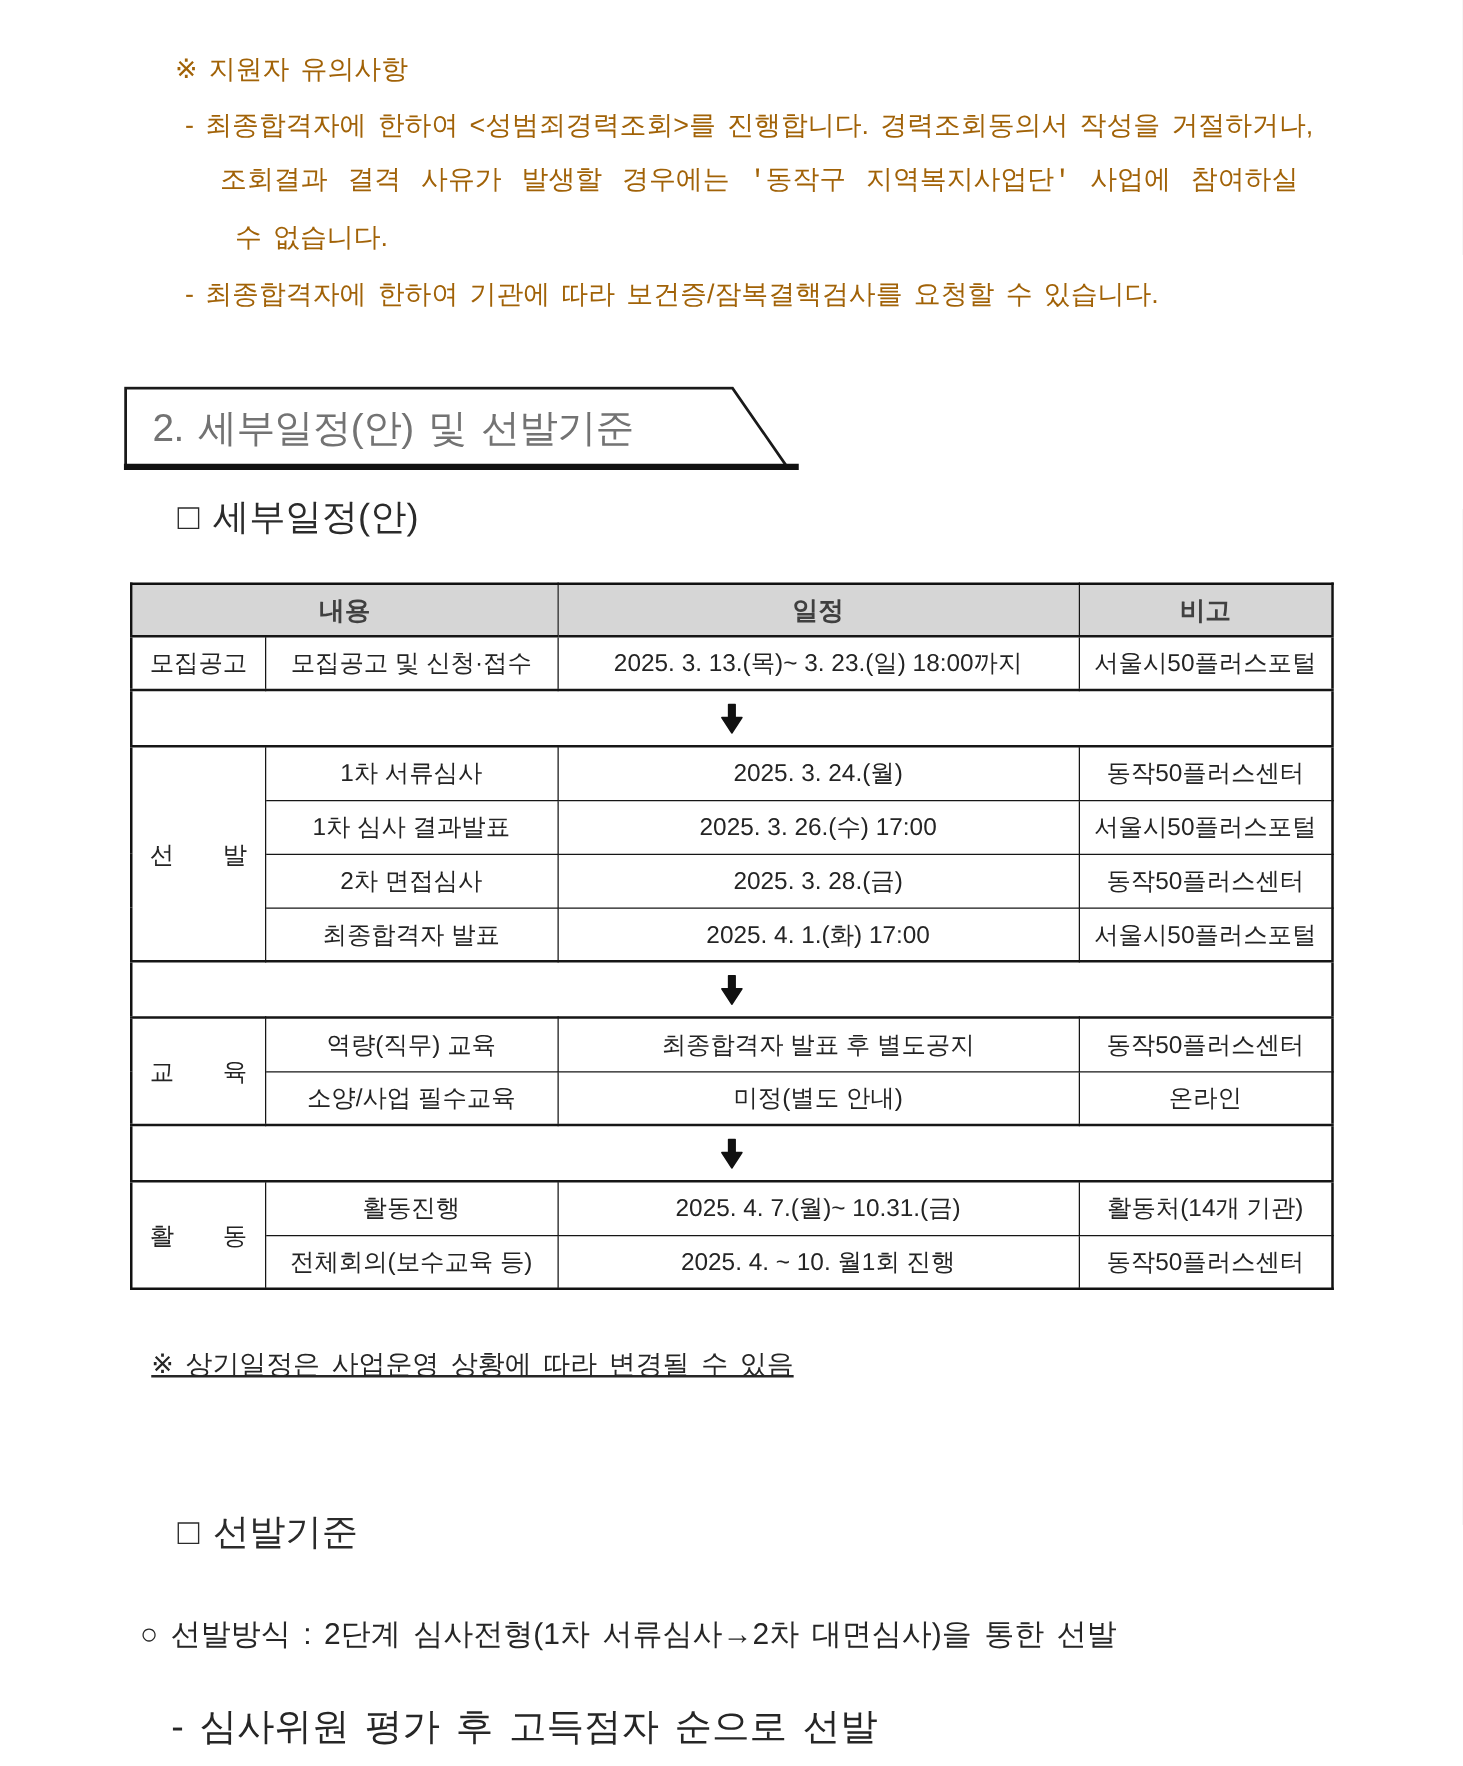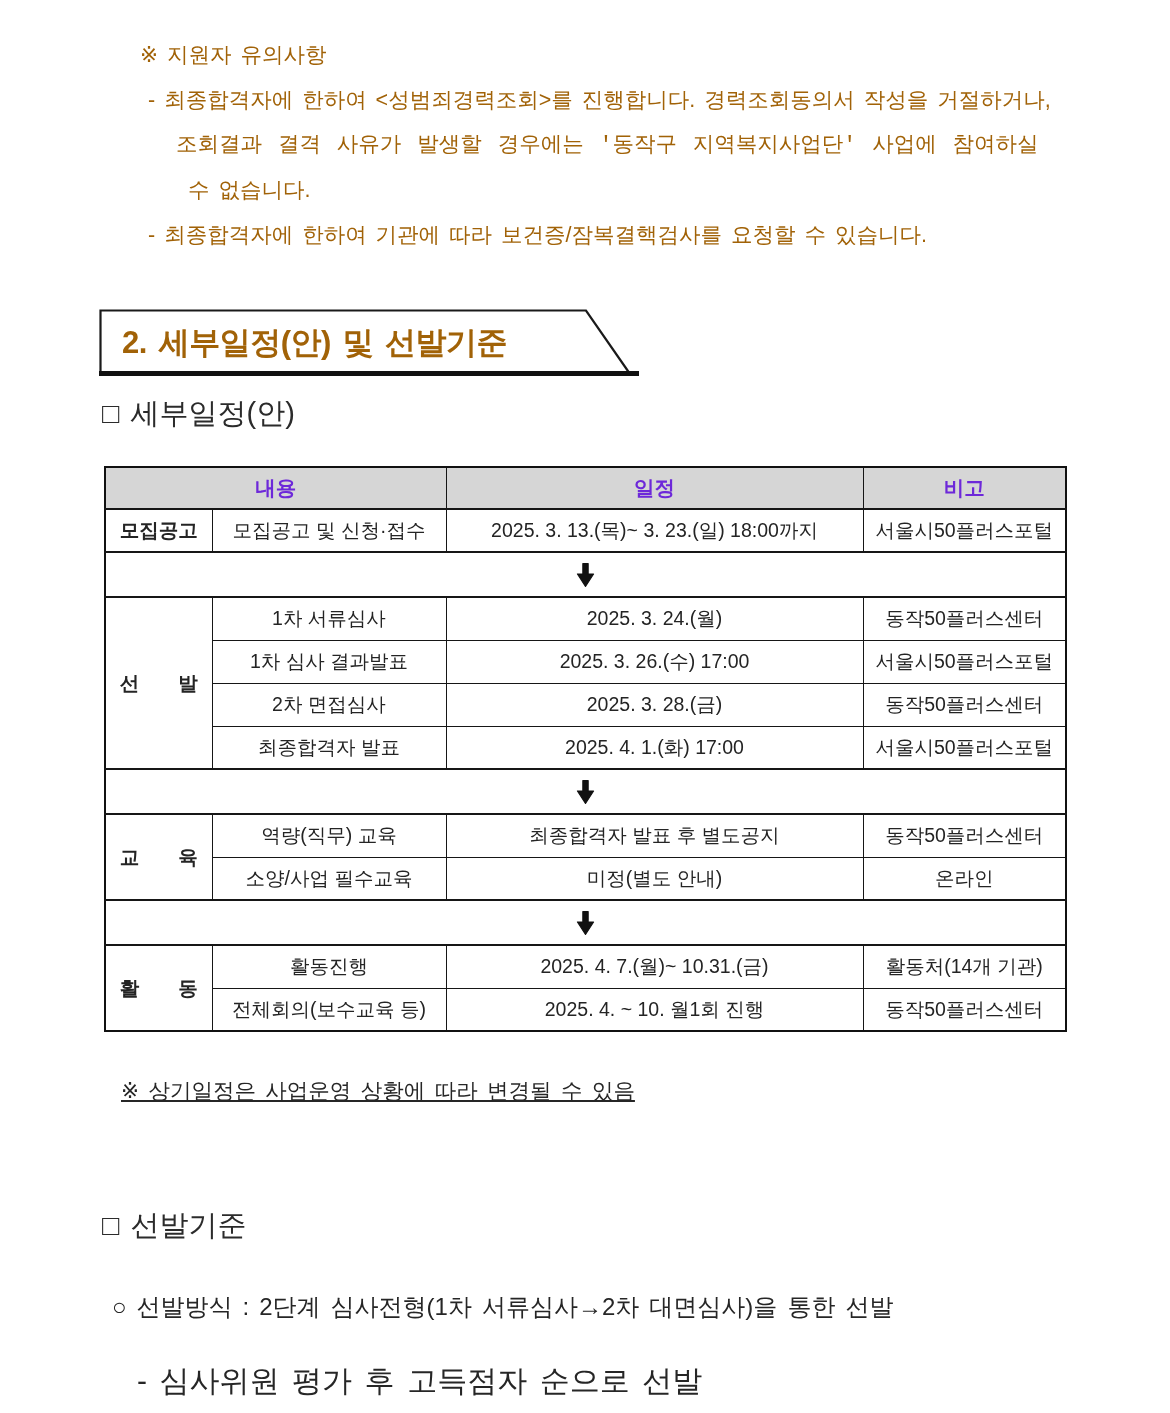--- a/index.html
+++ b/index.html
@@ -33,34 +33,35 @@
   .nl-4 { margin-left: 8px; }
 
   
   .banner { position: absolute; left: 99px; top: 309px; width: 545px; height: 72px; }
   .banner svg { position: absolute; left: 0; top: 0; }
   .banner-title {
     position: absolute;
     left: 23px;
     top: 13px;
     font-size: 31px;
-    font-weight: 700;
+    font-weight: 400;
     letter-spacing: -0.5px;
-    color: #a16207;
+    color: #737373;
     word-spacing: 0.12em;
     white-space: nowrap;
   }
 
   
   .subheading {
     position: absolute;
     font-size: 29px;
     color: #2b2b2b;
     word-spacing: 0.1em;
     white-space: nowrap;
+    margin-left: 40px;
   }
   .sh-schedule { left: 102px; top: 394px; }
   .sh-criteria { left: 102px; top: 1206px; }
 
   
   table.schedule {
     position: absolute;
     left: 104px;
     top: 466px;
     width: 961px;
@@ -76,26 +77,26 @@
     font-size: 19.5px;
     color: #242424;
     white-space: nowrap;
     overflow: hidden;
   }
   table.schedule th {
     background: #d6d6d6;
     font-family: "Liberation Serif", "DejaVu Serif", serif;
     font-weight: 700;
     font-size: 20.5px;
-    color: #6d28d9;
+    color: #404040;
     height: 42px;
     border-bottom-width: 2px;
   }
   table.schedule td { height: 43px; }
-  td.group { font-size: 20px; white-space: pre; font-weight: bold; }
+  td.group { font-size: 20px; white-space: pre; }
   tr.arrow-row td {
     height: 45px;
     border-top-width: 2px;
     border-bottom-width: 2px;
     padding: 0;
   }
   .down-arrow { display: inline-block; vertical-align: middle; }
   .down-arrow path { fill: #111111; stroke: #111111; stroke-width: 1.2; stroke-linejoin: round; }
 
   

